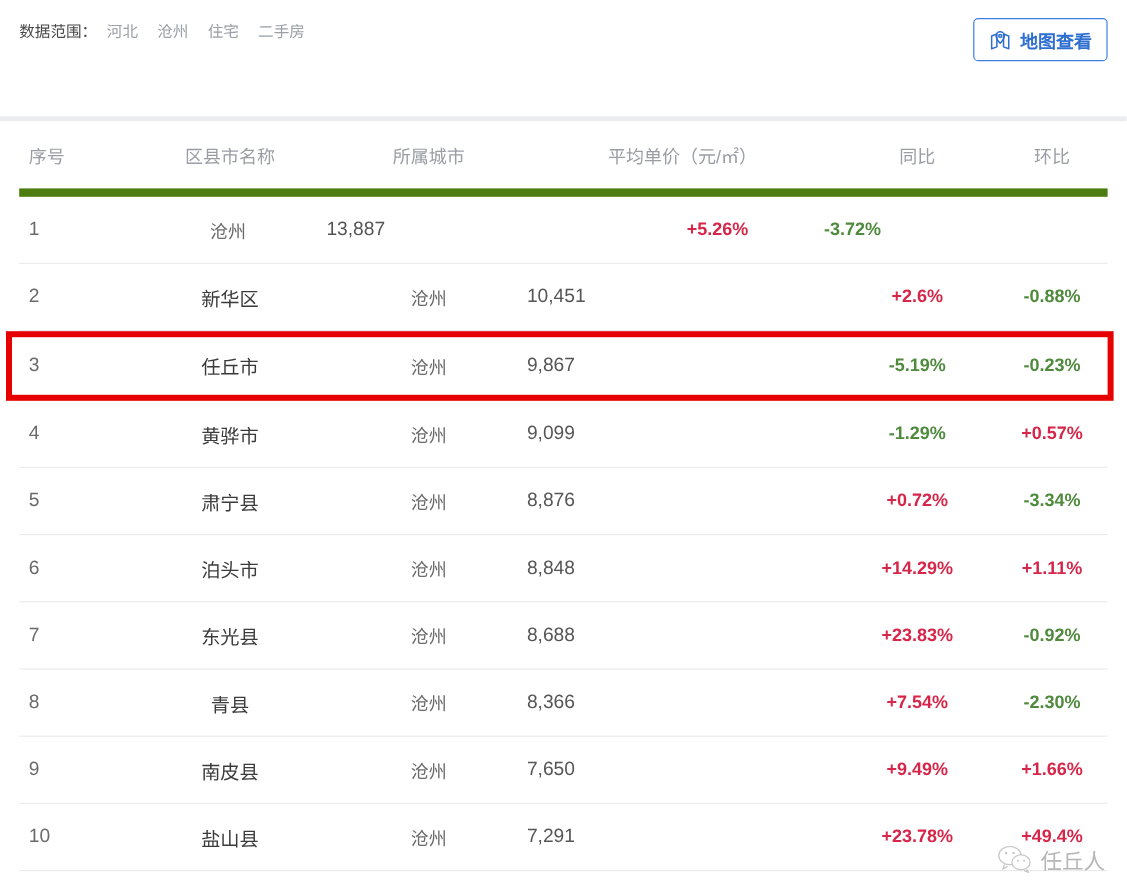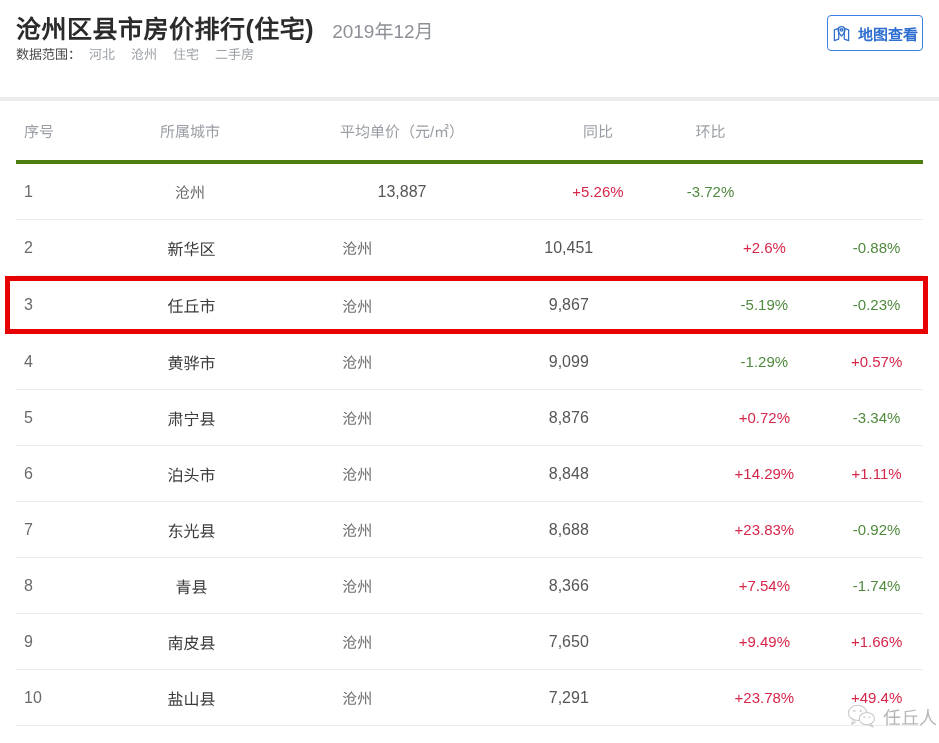--- a/index.html
+++ b/index.html
@@ -56,21 +56,21 @@
   .scope-tag {
     color: #9aa0a6;
     margin-right: 16px;
   }
 
   
   .map-button {
     position: absolute;
     right: 16px;
     top: 15px;
-    width: 96px;
+    width: 112px;
     height: 36px;
     box-sizing: border-box;
     border: 1px solid #3d7fe0;
     border-radius: 4px;
     background: #ffffff;
     display: flex;
     align-items: center;
     justify-content: center;
     gap: 7px;
     cursor: pointer;
@@ -100,89 +100,85 @@
   .row {
     display: flex;
     align-items: center;
     height: 56px;
     border-bottom: 1px solid #ececec;
     box-sizing: border-box;
     position: relative;
   }
   .row.header-row {
     height: 63px;
-    border-bottom: 4px solid #4d7c0f;
+    border-bottom: 7px solid #4d7c0f;
   }
   .row.header-row .cell {
     color: #9a9ea4;
     font-size: 15px;
   }
   .cell {
     font-size: 16px;
     color: #565656;
     box-sizing: border-box;
     white-space: nowrap;
   }
   .c-rank   { width: 92px;  text-align: left; padding-left: 8px; }
   .c-name   { width: 168px; text-align: center; }
   .c-city   { width: 164px; text-align: center; }
-  .c-price  { width: 260px; text-align: center; }
+  .c-price  { width: 260px; text-align: left; }
   .c-yoy    { width: 132px; text-align: center; }
   .c-mom    { width: 93px;  text-align: center; }
 
   .row.header-row .c-rank  { padding-left: 8px; }
   .row.header-row .c-price { text-align: center; }
 
   .cell.rank-cell { color: #6b6b6b; font-size: 16px; }
   .cell.name-cell { color: #3b3b3b; font-size: 16px; }
   .cell.city-cell { color: #6b6b6b; font-size: 15px; }
   .cell.price-cell { color: #565656; font-size: 16px; }
 
-  .pct { font-size: 15px; font-weight: normal; margin-top: 33px; }
+  .pct { font-size: 15px; font-weight: bold; margin-top: 33px; }
   .pct.up   { color: #d6264a; }
   .pct.down { color: #4f8a3d; }
 
   
   .row.highlighted {
     border: 5px solid #e60000;
     border-bottom: 5px solid #e60000;
     height: 58px;
     margin: 0 -5px 0 -11px;
     padding-left: 6px;
     width: calc(100% + 16px);
   }
   .row.highlighted .cell { position: relative; }
 
   
   .watermark {
     position: absolute;
-    right: 2px;
+    right: 18px;
     bottom: 14px;
     display: flex;
     align-items: center;
     gap: 6px;
     pointer-events: none;
     opacity: 0.72;
   }
   .watermark-text {
     font-size: 18px;
     color: #9b9b9b;
     white-space: nowrap;
   }
   .wechat-icon svg { display: block; }
 </style>
 </head>
 <body>
 
 <div class="page-header">
 
-  <div class="title-row">
-    <div class="page-title">沧州区县市房价排行(住宅)</div>
-    <div class="period-label">2019年12月</div>
-  </div>
 
   <div class="scope-row">
     <span class="scope-label">数据范围：</span>
     <span class="scope-tag">河北</span>
     <span class="scope-tag">沧州</span>
     <span class="scope-tag">住宅</span>
     <span class="scope-tag">二手房</span>
   </div>
 
   <div class="map-button">
@@ -198,20 +194,21 @@
   </div>
 
 </div>
 
 <div class="top-divider"></div>
 
 <div class="table">
 
   <div class="row header-row">
     <div class="cell c-rank">序号</div>
+    <div class="cell c-name">区县市名称</div>
     <div class="cell c-city">所属城市</div>
     <div class="cell c-price">平均单价（元/㎡）</div>
     <div class="cell c-yoy">同比</div>
     <div class="cell c-mom">环比</div>
   </div>
 
   <div id="table-body">
       <div class="row">
         <div class="cell c-rank rank-cell">1</div>
         <div class="cell c-city city-cell">沧州</div>
@@ -266,21 +263,21 @@
         <div class="cell c-price price-cell">8,688</div>
         <div class="cell c-yoy"><span class="pct up">+23.83%</span></div>
         <div class="cell c-mom"><span class="pct down">-0.92%</span></div>
       </div>
       <div class="row">
         <div class="cell c-rank rank-cell">8</div>
         <div class="cell c-name name-cell">青县</div>
         <div class="cell c-city city-cell">沧州</div>
         <div class="cell c-price price-cell">8,366</div>
         <div class="cell c-yoy"><span class="pct up">+7.54%</span></div>
-        <div class="cell c-mom"><span class="pct down">-1.74%</span></div>
+        <div class="cell c-mom"><span class="pct down">-2.30%</span></div>
       </div>
       <div class="row">
         <div class="cell c-rank rank-cell">9</div>
         <div class="cell c-name name-cell">南皮县</div>
         <div class="cell c-city city-cell">沧州</div>
         <div class="cell c-price price-cell">7,650</div>
         <div class="cell c-yoy"><span class="pct up">+9.49%</span></div>
         <div class="cell c-mom"><span class="pct up">+1.66%</span></div>
       </div>
       <div class="row">

